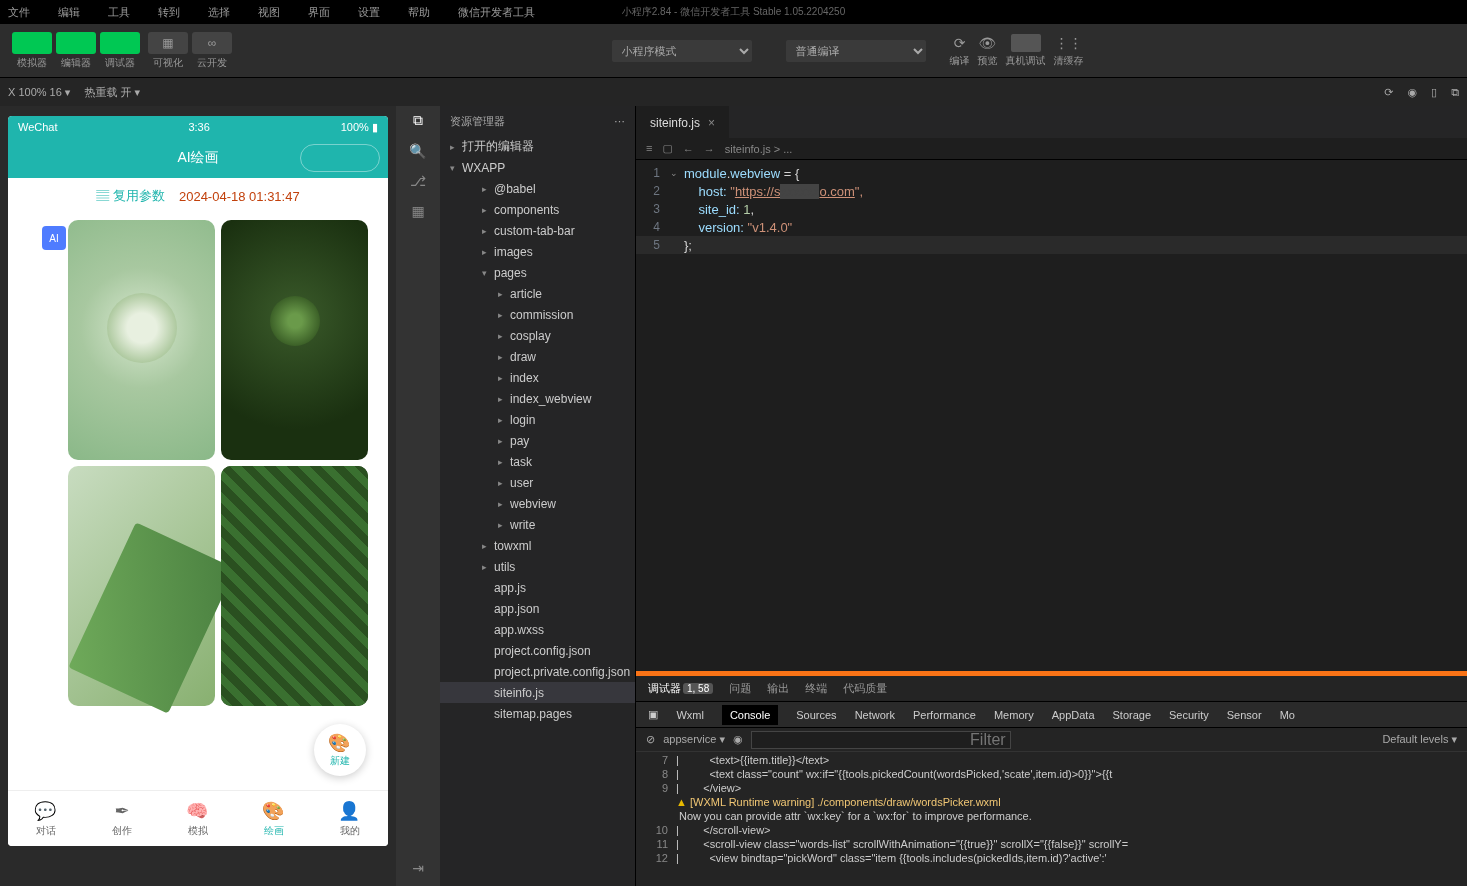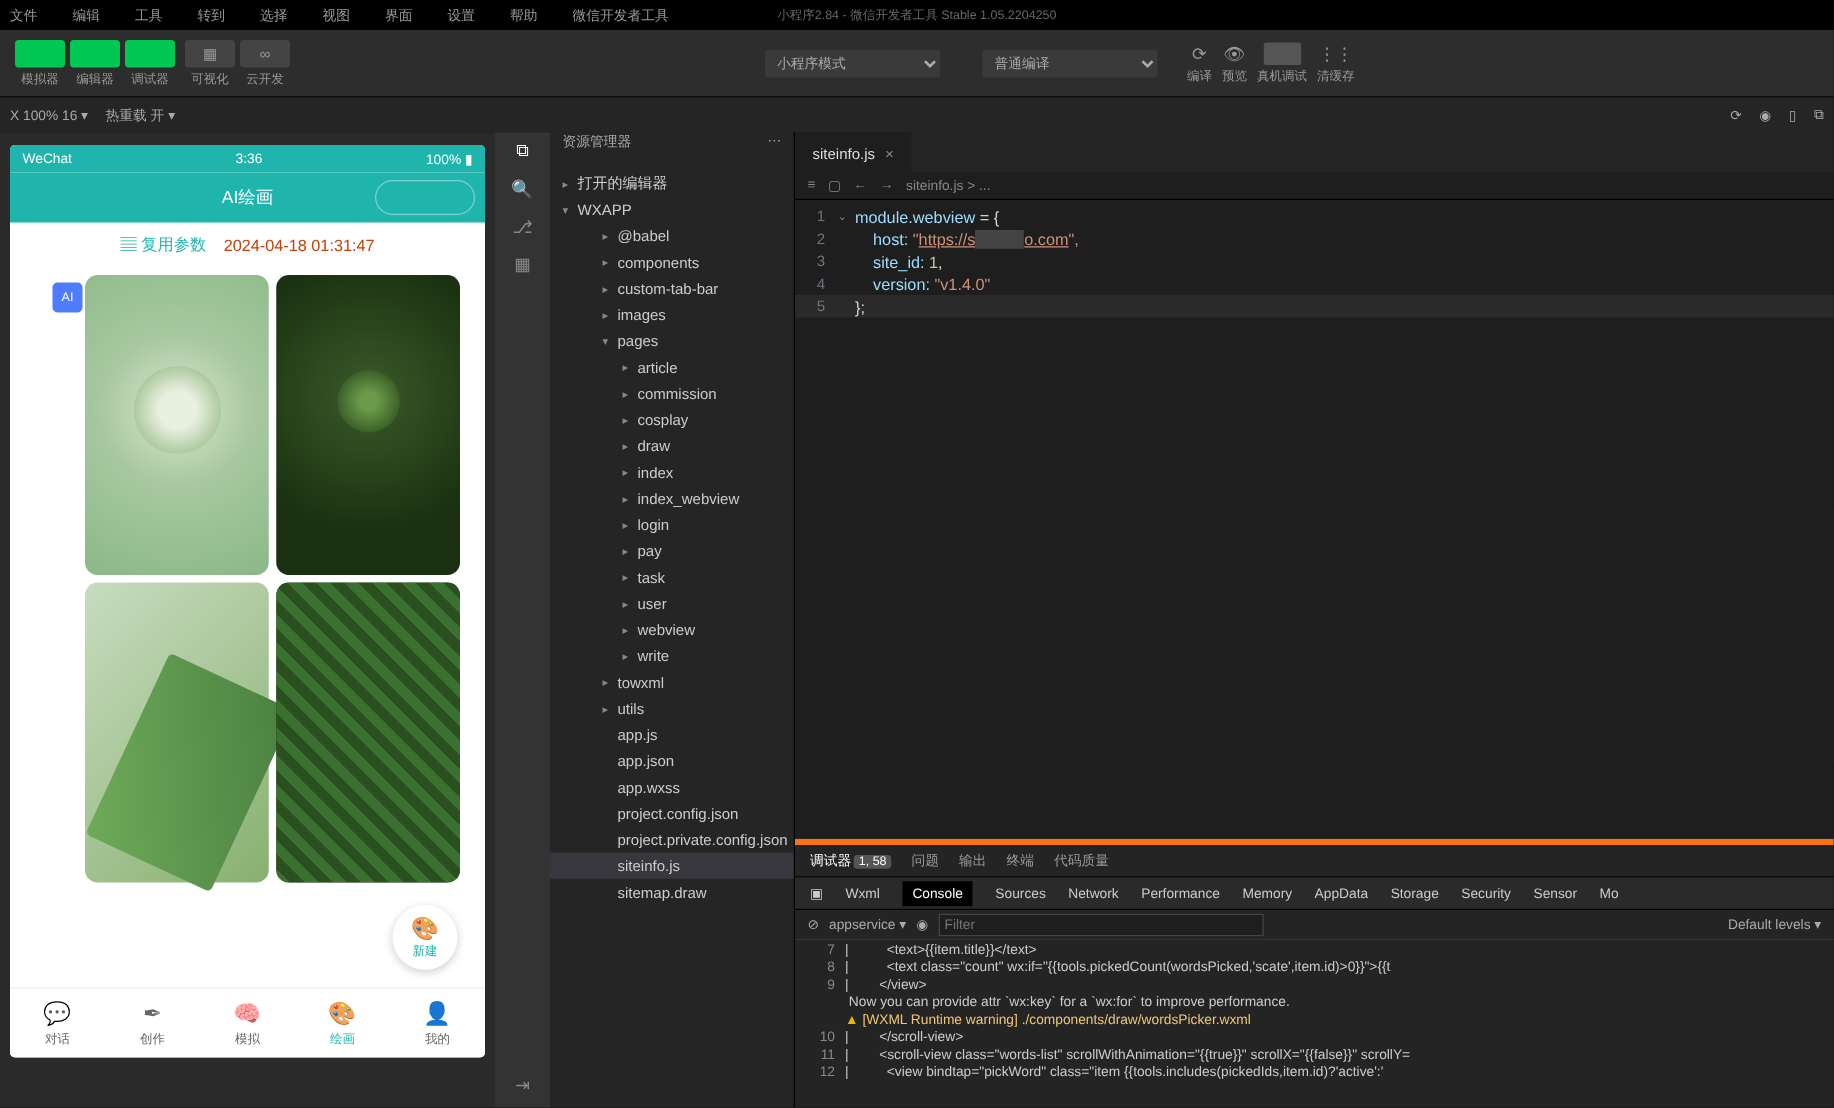--- a/index.html
+++ b/index.html
@@ -41,21 +41,21 @@
 .fab { position: absolute; right: 22px; bottom: 70px; width: 52px; height: 52px; background: #fff; border-radius: 50%; box-shadow: 0 2px 8px rgba(0,0,0,.2); display: flex; flex-direction: column; align-items: center; justify-content: center; color: #1fb5ad; font-size:10px;}
 .fab .ico{font-size:18px;}
 .ph-tabs { position: absolute; bottom: 0; left: 0; right: 0; height: 56px; background: #fff; border-top: 1px solid #eee; display: flex; }
 .ph-tab { flex: 1; display: flex; flex-direction: column; align-items: center; justify-content: center; color: #666; font-size: 10px; gap:2px;}
 .ph-tab.active { color: #1fb5ad; }
 .ph-tab .ico { font-size: 18px; }
 .explorer { width: 240px; background: #252526; border-right: 1px solid #000; display:flex; }
 .exp-icons { width: 44px; background: #333; display: flex; flex-direction: column; align-items: center; padding-top: 6px; gap: 14px; color: #888; font-size: 14px; }
 .exp-icons .act{color:#fff;}
 .exp-body { flex: 1; overflow: hidden; }
-.exp-header { height: 30px; display: flex; align-items: flex-start; justify-content: space-between; padding: 0 10px; color: #aaa; font-size: 11px; }
+.exp-header { height: 30px; display: flex; align-items: center; justify-content: space-between; padding: 0 10px; color: #aaa; font-size: 11px; }
 .tree { font-size: 12px; color: #ccc; }
 .tree-item { height: 21px; display: flex; align-items: center; padding-left: 10px; cursor: pointer; }
 .tree-item.selected { background: #37373d; }
 .tree-item .arrow { width: 12px; color: #888; font-size: 9px; }
 .tree-item.d1 { padding-left: 10px; }
 .tree-item.d3 { padding-left: 42px; }
 .tree-item.d4 { padding-left: 58px; }
 .editor { flex: 1; background: #1e1e1e; display: flex; flex-direction: column; }
 .ed-tabs { height: 32px; background: #252526; display: flex; align-items: flex-end; }
 .ed-tab { height: 32px; background: #1e1e1e; padding: 0 14px; display: flex; align-items: center; gap: 8px; color: #ddd; font-size: 12px; border-top:1px solid #1e1e1e;}
@@ -73,21 +73,21 @@
 .tk-num { color: #b5cea8; }
 .tk-punc { color: #d4d4d4; }
 .code-line.hl { background: #2a2a2a; }
 .devtools { height: 215px; background: #242424; border-top: 5px solid #f97316; display:flex;flex-direction:column;}
 .dt-tabs1 { height: 26px; display: flex; align-items: center; gap: 16px; padding: 0 12px; font-size: 11px; color: #999; border-bottom:1px solid #000;}
 .dt-tabs1 .act { color: #fff; }
 .dt-badge { background: #555; padding: 0 4px; border-radius: 3px; font-size: 10px; margin-left:2px;}
 .dt-tabs2 { height: 26px; display: flex; align-items: center; gap: 18px; padding: 0 12px; font-size: 11px; color: #ccc; background:#2a2a2a; border-bottom:1px solid #000;}
 .dt-tabs2 .act { background:#000; padding:4px 8px; color:#fff;}
 .dt-filter { height: 24px; display: flex; align-items: center; gap: 8px; padding: 0 10px; font-size: 11px; color: #aaa; border-bottom:1px solid #333;}
-.dt-filter input { background:#1e1e1e;border:1px solid #444;color:#ccc;height:18px;width:260px;padding:0 4px;font-size:11px;}
+.dt-filter input { background:#1e1e1e;border:1px solid #444;color:#ccc;height:18px;width:260px;padding:0 4px;font-size:16px;text-align:right;}
 .console { flex:1; overflow:hidden; font-family: Consolas, monospace; font-size: 11px; padding: 2px 6px; color:#ccc;}
 .console .ln { display:flex; height:14px; white-space:pre;}
 .console .gn { width:34px; text-align:right; color:#888; padding-right:8px;}
 .console .warn { color:#f0c674;}
 .console .warn-ico::before{content:"▲ ";color:#e6b800;}
 </style>
 </head>
 <body>
 
 <div class="menubar">
@@ -337,21 +337,21 @@
             <div class="tree-item d3">
               <span class="arrow"></span>
               <span>project.private.config.json</span>
             </div>
             <div class="tree-item d3 selected">
               <span class="arrow"></span>
               <span>siteinfo.js</span>
             </div>
             <div class="tree-item d3">
               <span class="arrow"></span>
-              <span>sitemap.draw</span>
+              <span>sitemap.pages</span>
             </div>
           </div>
       </div>
     </div>
   </div>
 
   <div class="editor">
     <div class="ed-tabs">
       <div class="ed-tab">
         <span>siteinfo.js</span>
@@ -421,21 +421,21 @@
         <span>⊘</span>
         <span><span>appservice</span> ▾</span>
         <span>◉</span>
         <input placeholder="Filter" style="">
         <span style="margin-left:auto">Default levels ▾</span>
       </div>
       <div class="console" id="console-slot">
           <div class="ln"><span class="gn">7</span><span>|          &lt;text&gt;{{item.title}}&lt;/text&gt;</span></div>
           <div class="ln"><span class="gn">8</span><span>|          &lt;text class="count" wx:if="{{tools.pickedCount(wordsPicked,'scate',item.id)&gt;0}}"&gt;{{t</span></div>
           <div class="ln"><span class="gn">9</span><span>|        &lt;/view&gt;</span></div>
+          <div class="ln warn"><span class="gn"></span><span class="warn-ico">[WXML Runtime warning] ./components/draw/wordsPicker.wxml</span></div>
           <div class="ln"><span class="gn"></span><span> Now you can provide attr `wx:key` for a `wx:for` to improve performance.</span></div>
-          <div class="ln warn"><span class="gn"></span><span class="warn-ico">[WXML Runtime warning] ./components/draw/wordsPicker.wxml</span></div>
           <div class="ln"><span class="gn">10</span><span>|        &lt;/scroll-view&gt;</span></div>
           <div class="ln"><span class="gn">11</span><span>|        &lt;scroll-view class="words-list" scrollWithAnimation="{{true}}" scrollX="{{false}}" scrollY=</span></div>
           <div class="ln"><span class="gn">12</span><span>|          &lt;view bindtap="pickWord" class="item {{tools.includes(pickedIds,item.id)?'active':'</span></div>
         </div>
     </div>
   </div>
 </div>
 
 </body></html>

